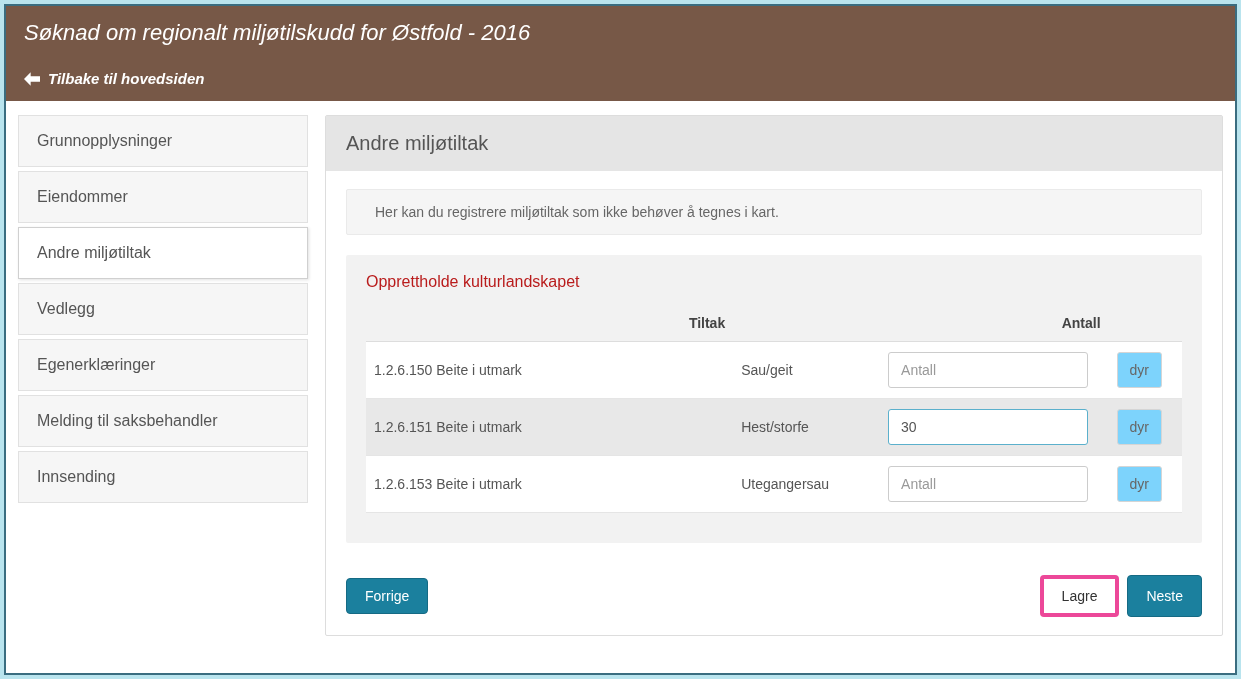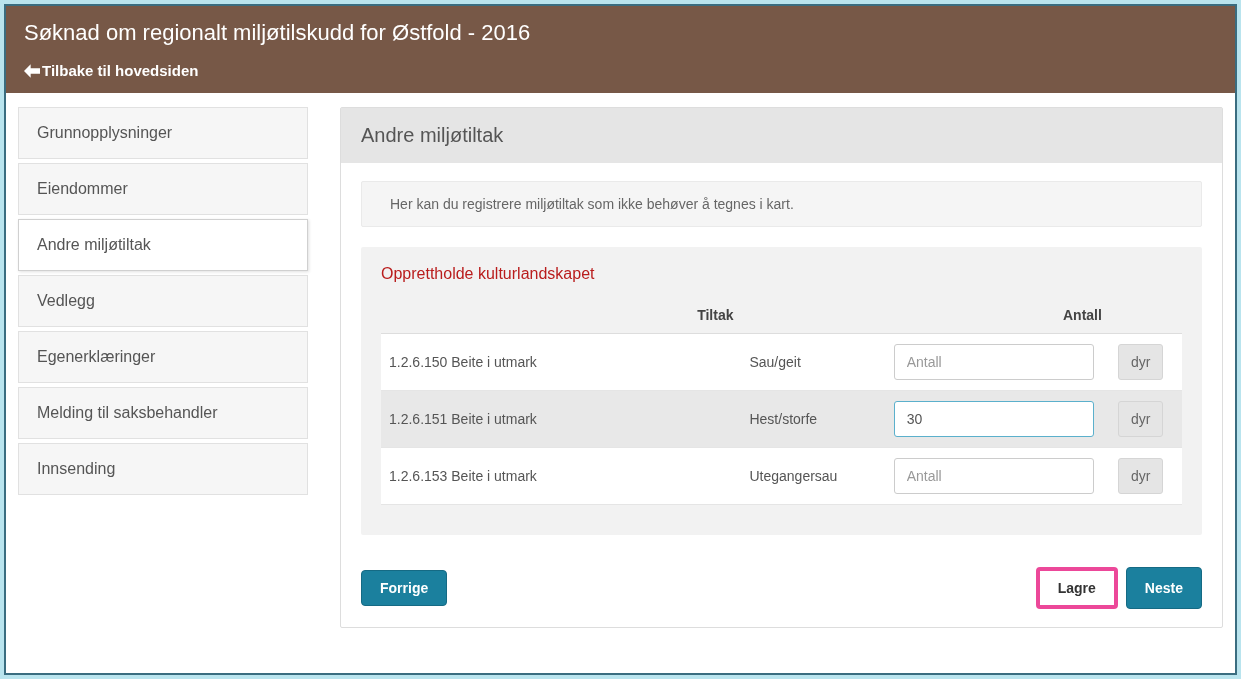--- a/index.html
+++ b/index.html
@@ -18,45 +18,46 @@
     }
     .page-frame {
       border: 2px solid #3a6d80;
       background: #fff;
       min-height: 671px;
     }
     .header-bar {
       background: #775847;
       color: #fff;
       padding: 14px 18px 12px;
+      font-style: italic;
     }
     .header-title {
       font-size: 22px;
       font-weight: 500;
     }
     .back-link {
       display: inline-flex;
       align-items: center;
-      gap: 2px;
+      gap: 8px;
       color: #fff;
       font-size: 15px;
       font-weight: bold;
       text-decoration: none;
-      margin-top: 16px;
+      margin-top: 24px;
       cursor: pointer;
     }
     .back-arrow svg {
       width: 16px;
       height: 14px;
       fill: #fff;
       display: block;
     }
     .content-area {
       display: flex;
-      gap: 32px;
+      gap: 17px;
       padding: 14px 12px 14px;
     }
     .sidebar {
       width: 290px;
       flex-shrink: 0;
     }
     .nav-item {
       display: block;
       padding: 16px 18px;
       background: #f6f6f6;
@@ -150,21 +151,21 @@
       color: #999;
     }
     .col-tiltak { width: 45%; }
     .col-type { width: 18%; }
     .col-antall { width: 28%; }
     .col-unit {
       width: 9%;
       text-align: left;
     }
     .unit-cell {
-      background: #e5e5e5;
+      background: #7dd3fc;
       border: 1px solid #d5d5d5;
       border-radius: 3px;
       padding: 9px 12px;
       text-align: left;
       color: #666;
       min-width: 42px;
       display: inline-block;
     }
     .footer-actions {
       padding: 14px 20px 18px;
@@ -172,21 +173,21 @@
       justify-content: space-between;
       align-items: center;
     }
     .btn {
       display: inline-block;
       padding: 9px 18px;
       border-radius: 4px;
       font-size: 14px;
       cursor: pointer;
       border: 1px solid transparent;
-      font-weight: bold;
+      font-weight: normal;
     }
     .btn-primary {
       background: #1b809e;
       color: #fff;
       border-color: #156a84;
     }
     .btn-default {
       background: #fff;
       color: #333;
       border: 4px solid #ec4899;

